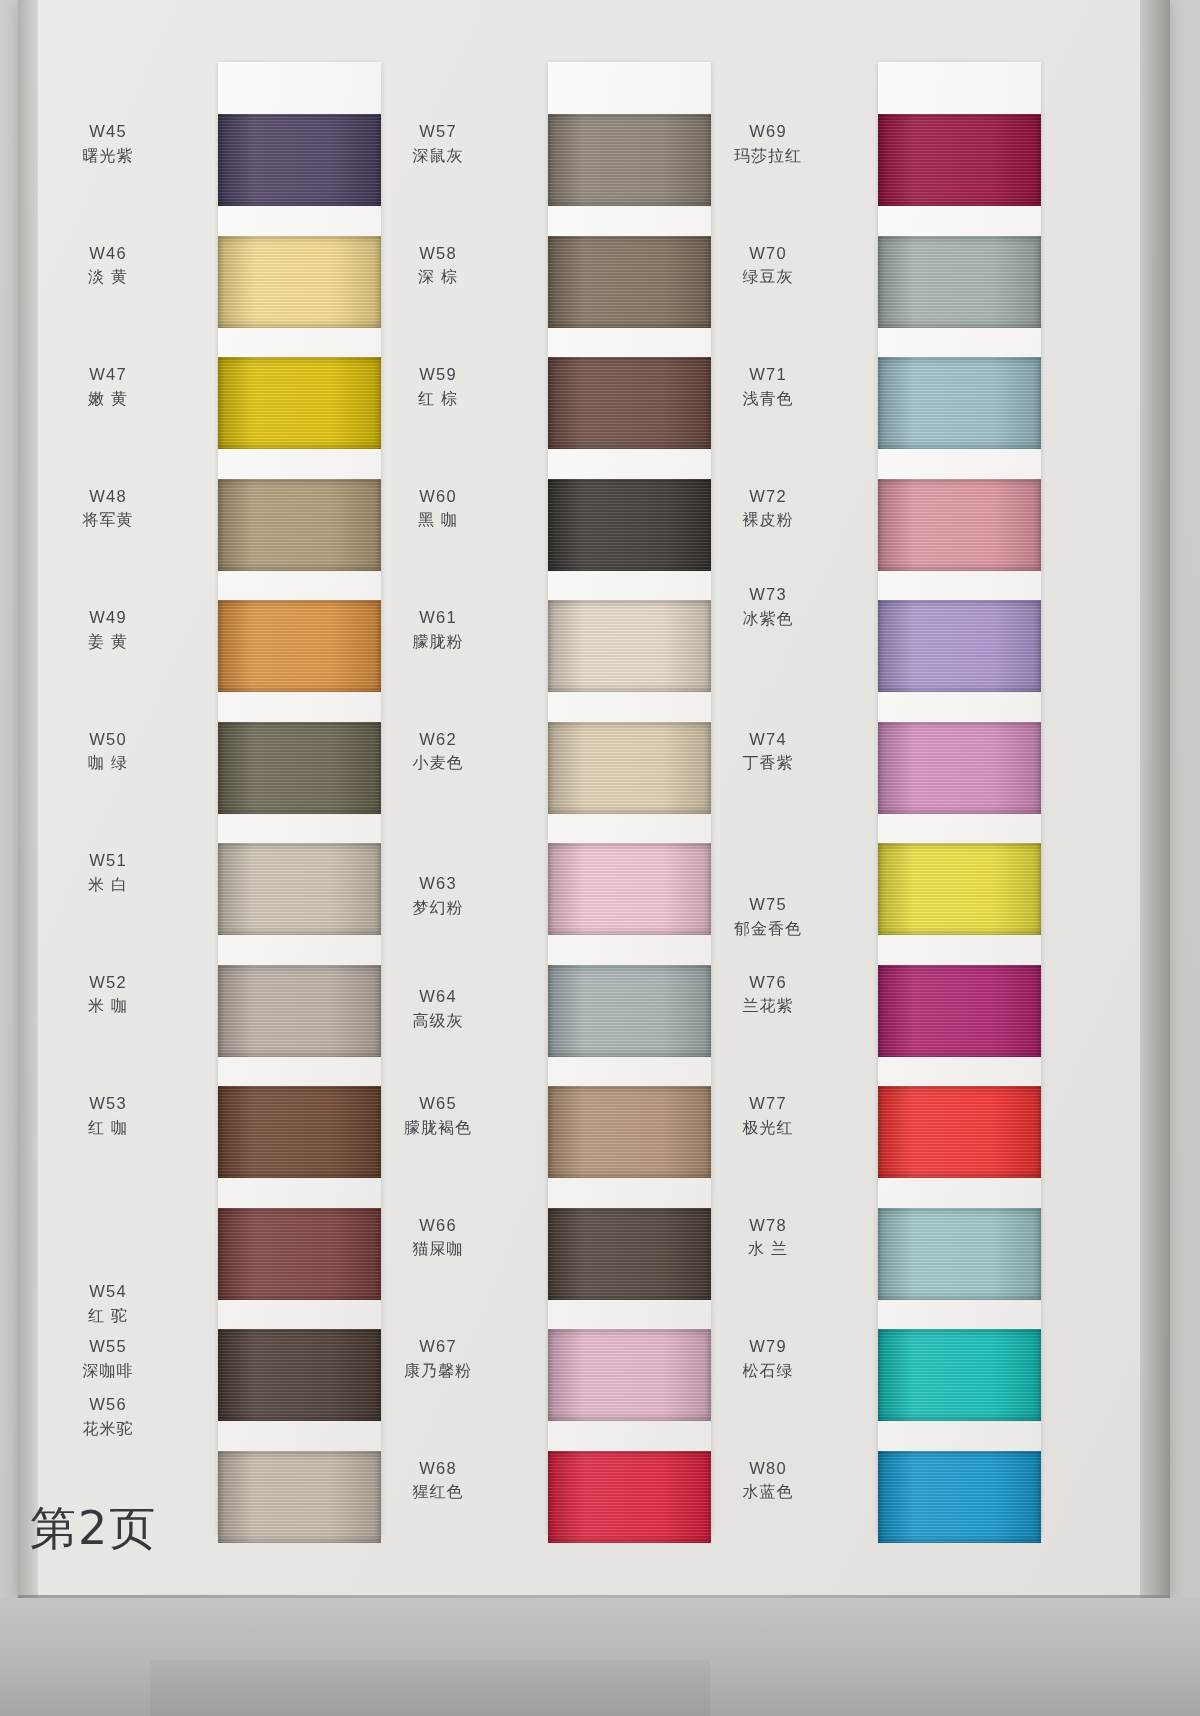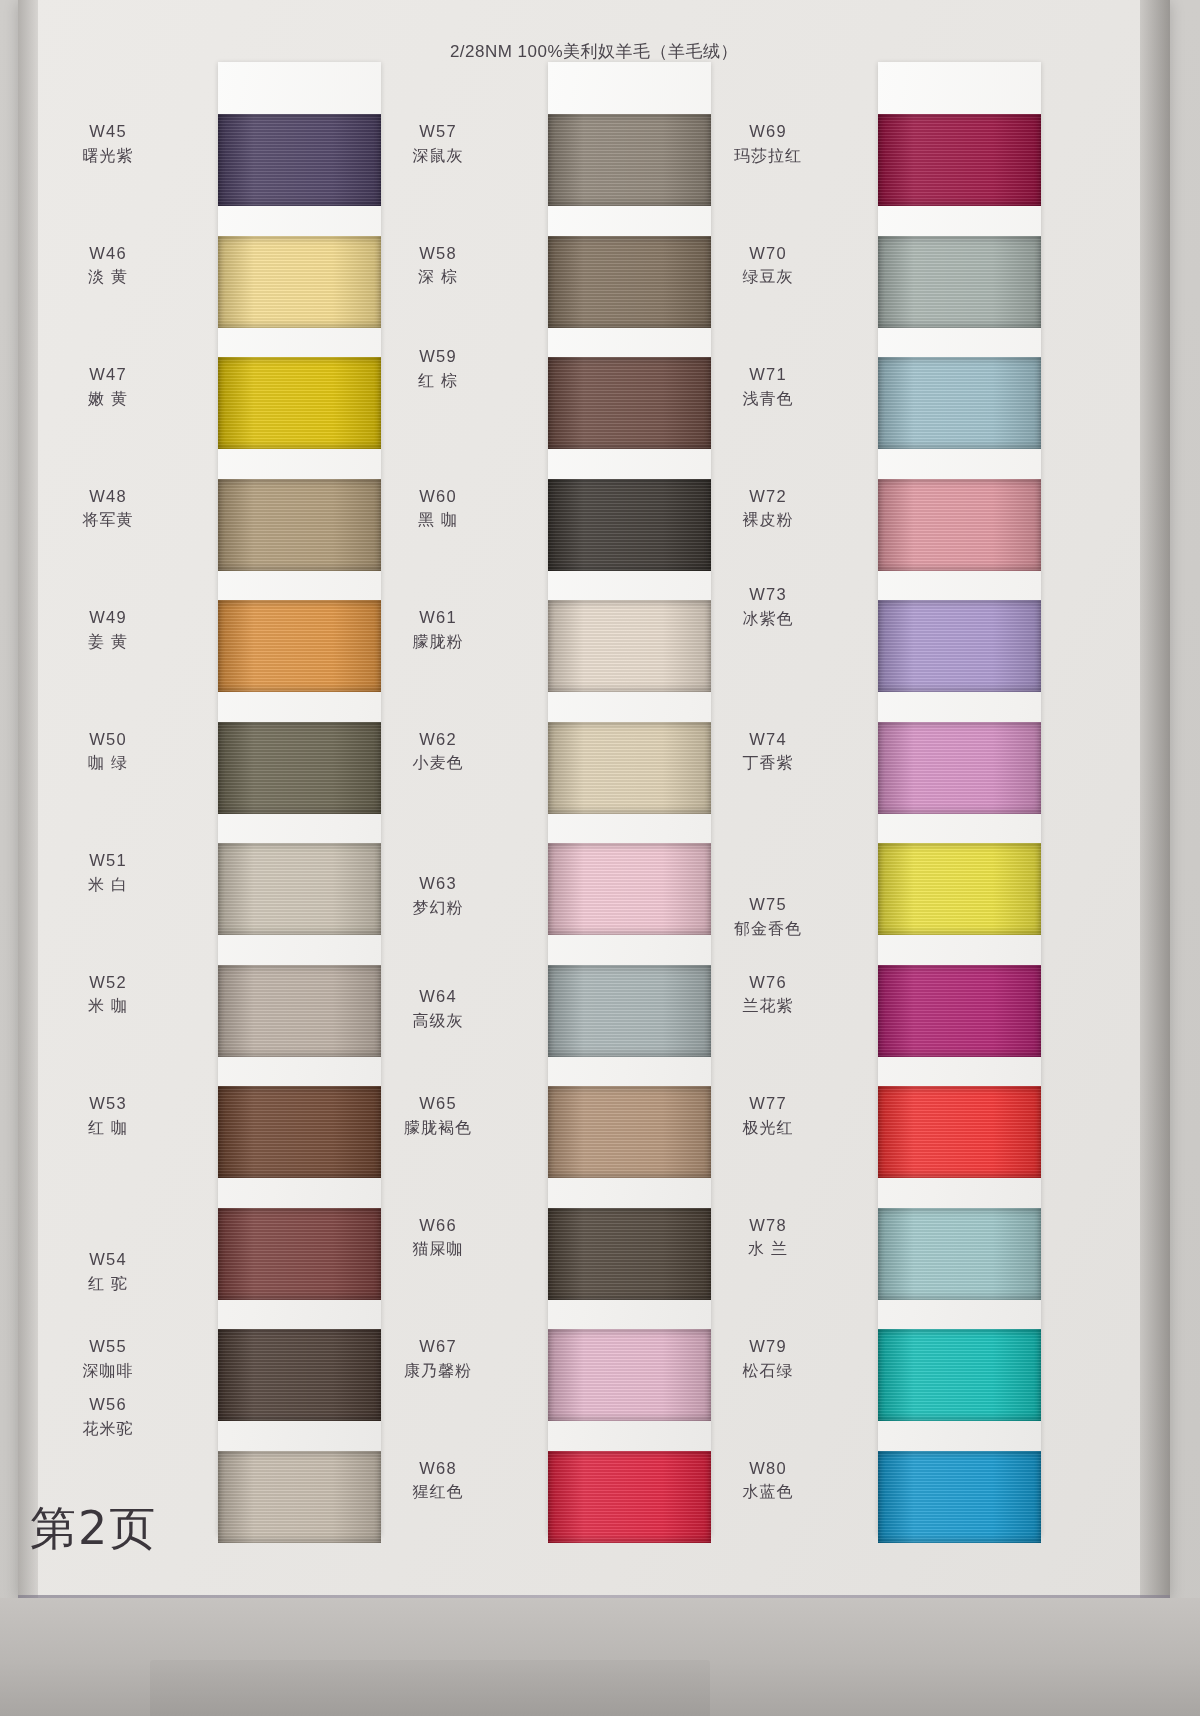--- a/index.html
+++ b/index.html
@@ -156,21 +156,20 @@
 </style>
 </head>
 <body>
 
 <div id="page">
 
   <div id="sheet">
     <div id="leftgutter"></div>
     <div id="rightgutter"></div>
 
-    <div id="title">2/28NM 100%美利奴羊毛（羊毛绒）</div>
 
     <div class="col" id="col1" style="left:20px;">
       <div class="col-labels" id="labels1">
           <div class="label" style="top: 58px;">
             <span class="code">W45</span>
             <span class="name">曙光紫</span>
           </div>
           <div class="label" style="top: 179.5px;">
             <span class="code">W46</span>
             <span class="name">淡 黄</span>
@@ -196,21 +195,21 @@
             <span class="name">米 白</span>
           </div>
           <div class="label" style="top: 908.5px;">
             <span class="code">W52</span>
             <span class="name">米 咖</span>
           </div>
           <div class="label" style="top: 1030px;">
             <span class="code">W53</span>
             <span class="name">红 咖</span>
           </div>
-          <div class="label" style="top: 1186px;">
+          <div class="label" style="top: 1218px;">
             <span class="code">W54</span>
             <span class="name">红 驼</span>
           </div>
           <div class="label" style="top: 1273px;">
             <span class="code">W55</span>
             <span class="name">深咖啡</span>
           </div>
           <div class="label" style="top: 1331px;">
             <span class="code">W56</span>
             <span class="name">花米驼</span>
@@ -235,21 +234,21 @@
     <div class="col" id="col2" style="left:350px;">
       <div class="col-labels" id="labels2">
           <div class="label" style="top: 58px;">
             <span class="code">W57</span>
             <span class="name">深鼠灰</span>
           </div>
           <div class="label" style="top: 179.5px;">
             <span class="code">W58</span>
             <span class="name">深 棕</span>
           </div>
-          <div class="label" style="top: 283px;">
+          <div class="label" style="top: 301px;">
             <span class="code">W59</span>
             <span class="name">红 棕</span>
           </div>
           <div class="label" style="top: 422.5px;">
             <span class="code">W60</span>
             <span class="name">黑 咖</span>
           </div>
           <div class="label" style="top: 544px;">
             <span class="code">W61</span>
             <span class="name">朦胧粉</span>

